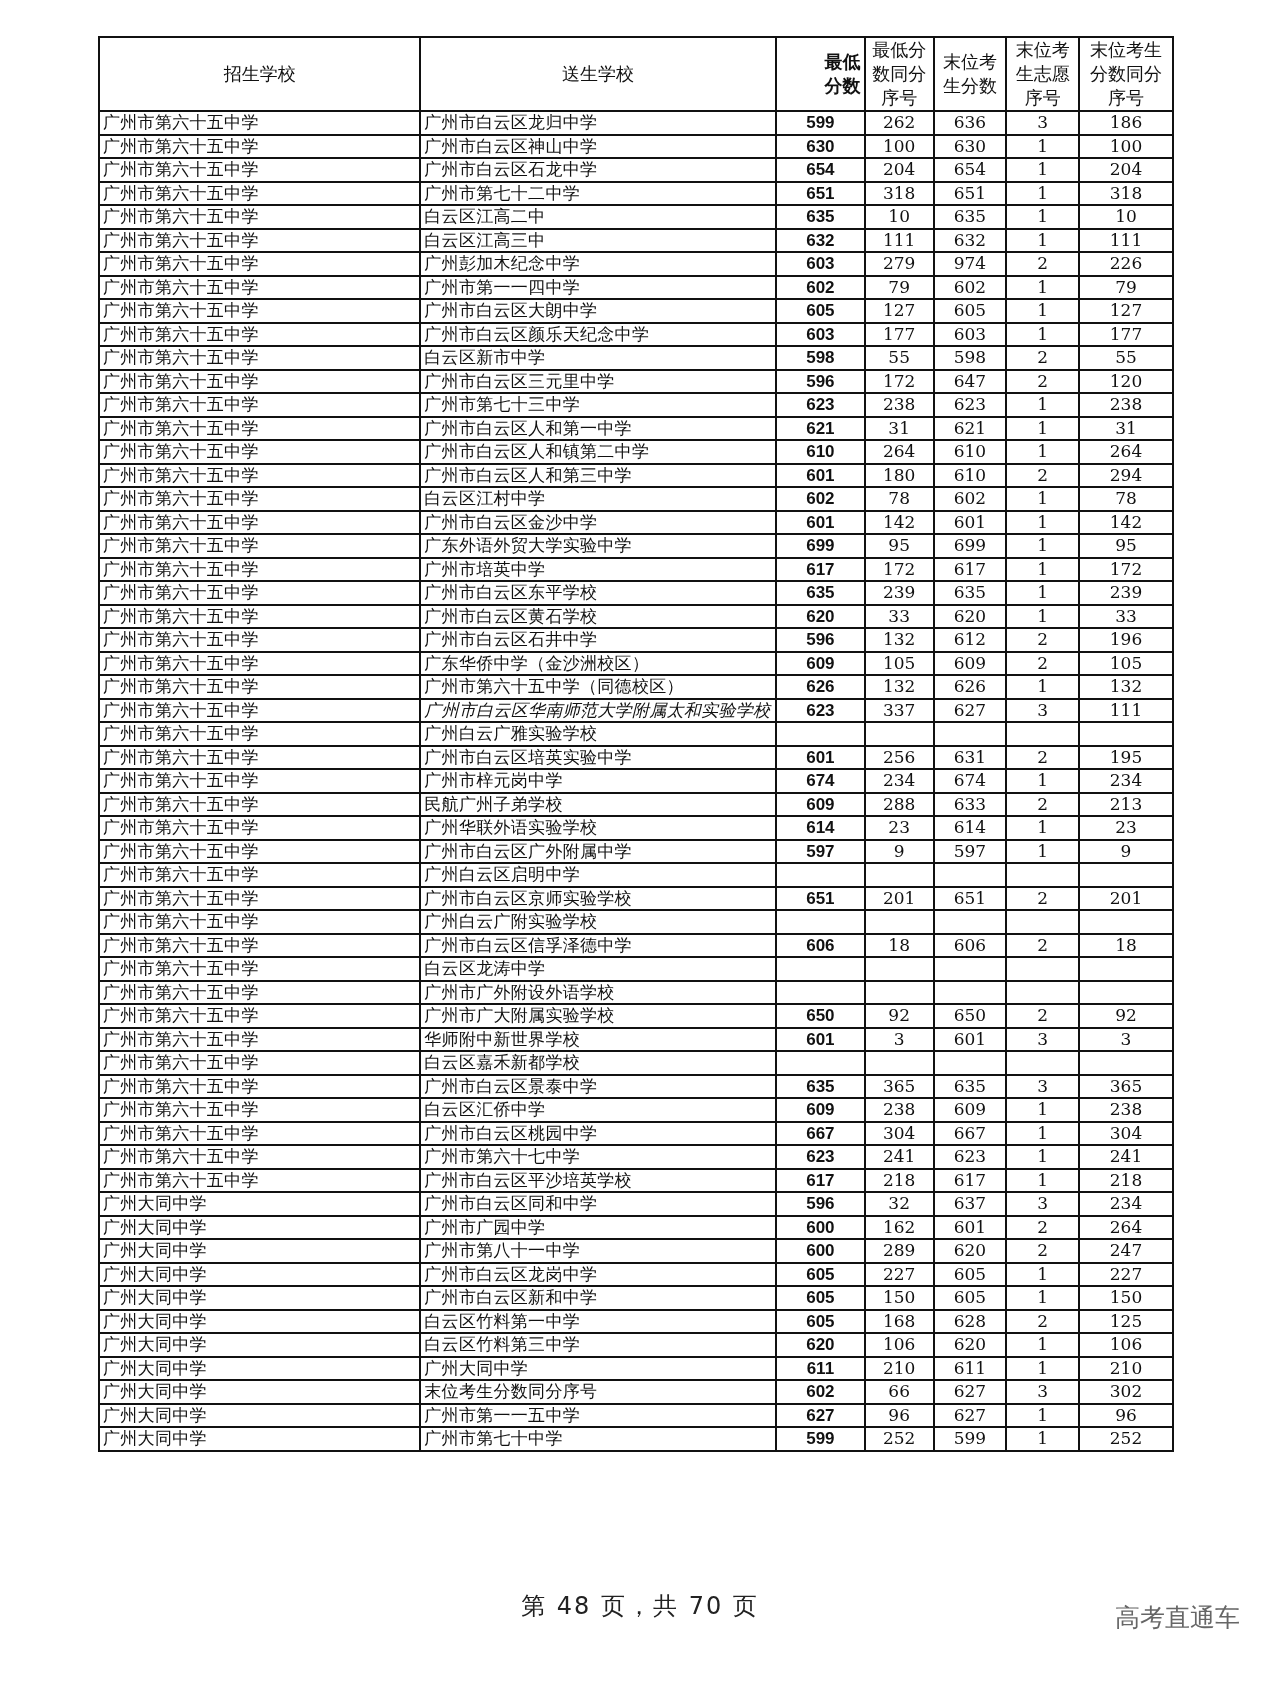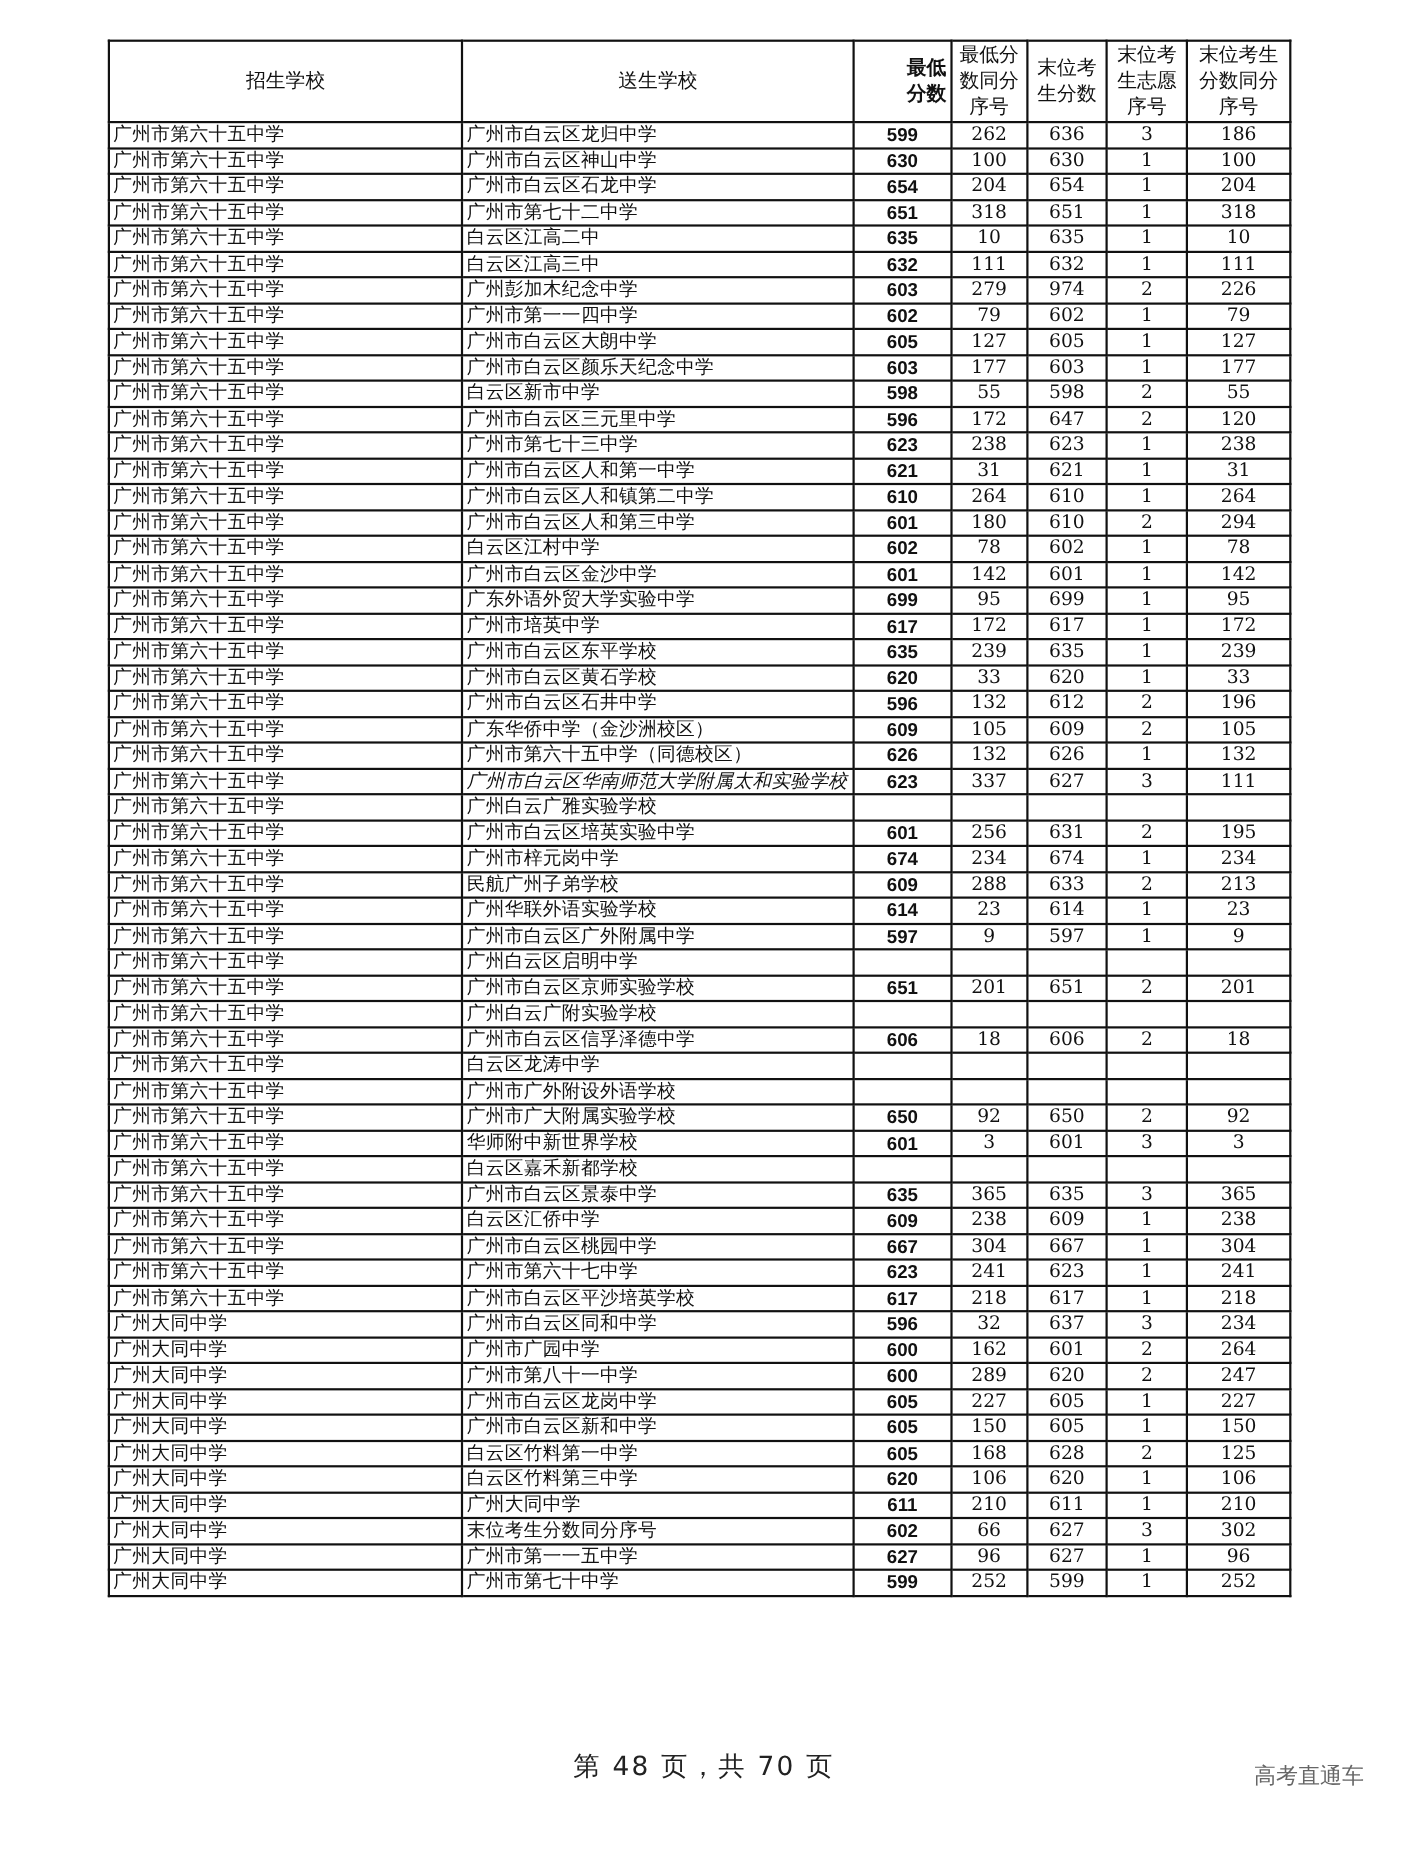--- a/index.html
+++ b/index.html
@@ -15,21 +15,21 @@
                     font-family: "DejaVu Sans", "Liberation Sans", sans-serif; font-size: 18px; }
     table.grid th.bold { font-weight: bold; padding-left: 47px; }
     td.school { text-align: left; font-family: "DejaVu Sans", "Liberation Sans", sans-serif; font-size: 16.5px; letter-spacing: 0.3px; }
     td.wrap { white-space: normal; line-height: 19px; height: 44px; font-style: italic; }
     td.num { text-align: center; }
     td.bold { font-weight: bold; font-family: "Liberation Sans", "DejaVu Sans", sans-serif; }
     col.c1 { width: 318px; } col.c2 { width: 352px; } col.c3 { width: 88px; }
     col.c4 { width: 68px; } col.c5 { width: 72px; } col.c6 { width: 72px; } col.c7 { width: 93px; }
     .footer { position: absolute; top: 1578px; left: 0; width: 1280px; text-align: center;
               font-size: 24px; font-family: "DejaVu Sans", "Liberation Sans", sans-serif; color: #222; letter-spacing: 2px; margin-top: 12px; }
-    .watermark { position: absolute; top: 1601px; right: 40px; font-size: 20px; color: #666;
+    .watermark { position: absolute; top: 1601px; right: 40px; font-size: 25px; color: #666;
                  font-family: "DejaVu Sans", "Liberation Sans", sans-serif; }
   </style>
 </head>
 <body>
 
 <div class="page">
   <table class="grid">
     <colgroup>
       <col class="c1">
         <col class="c2">

